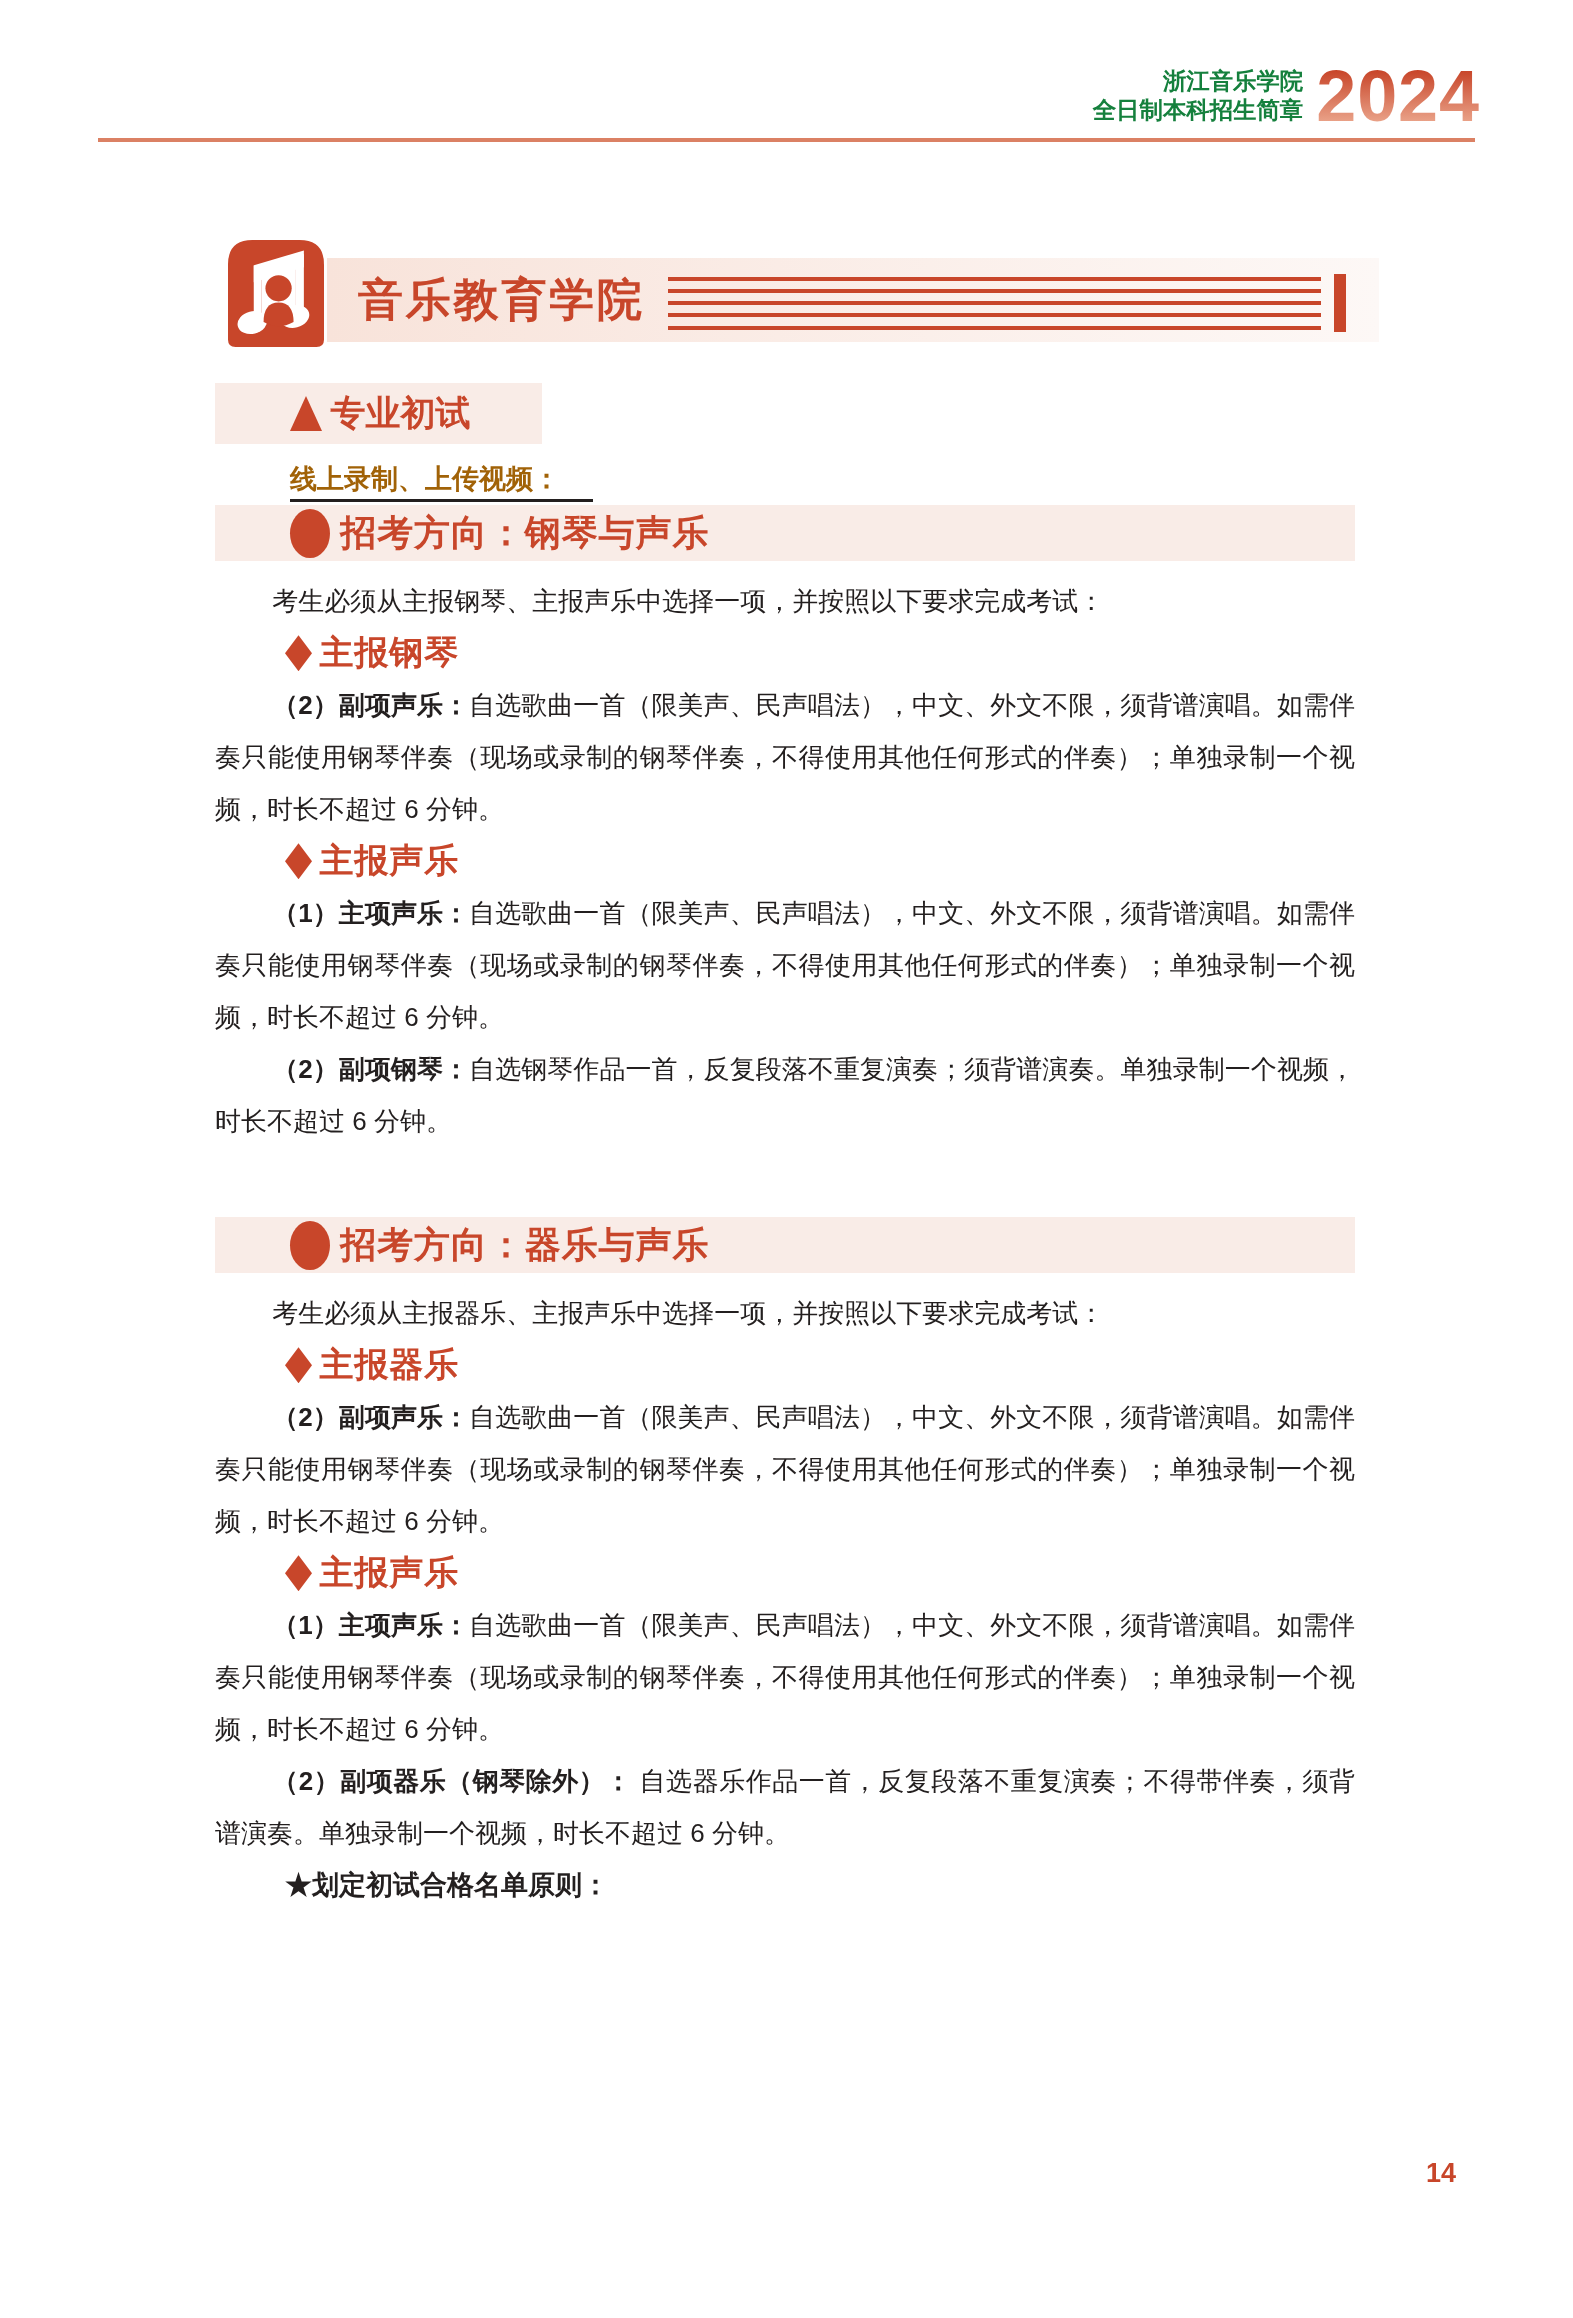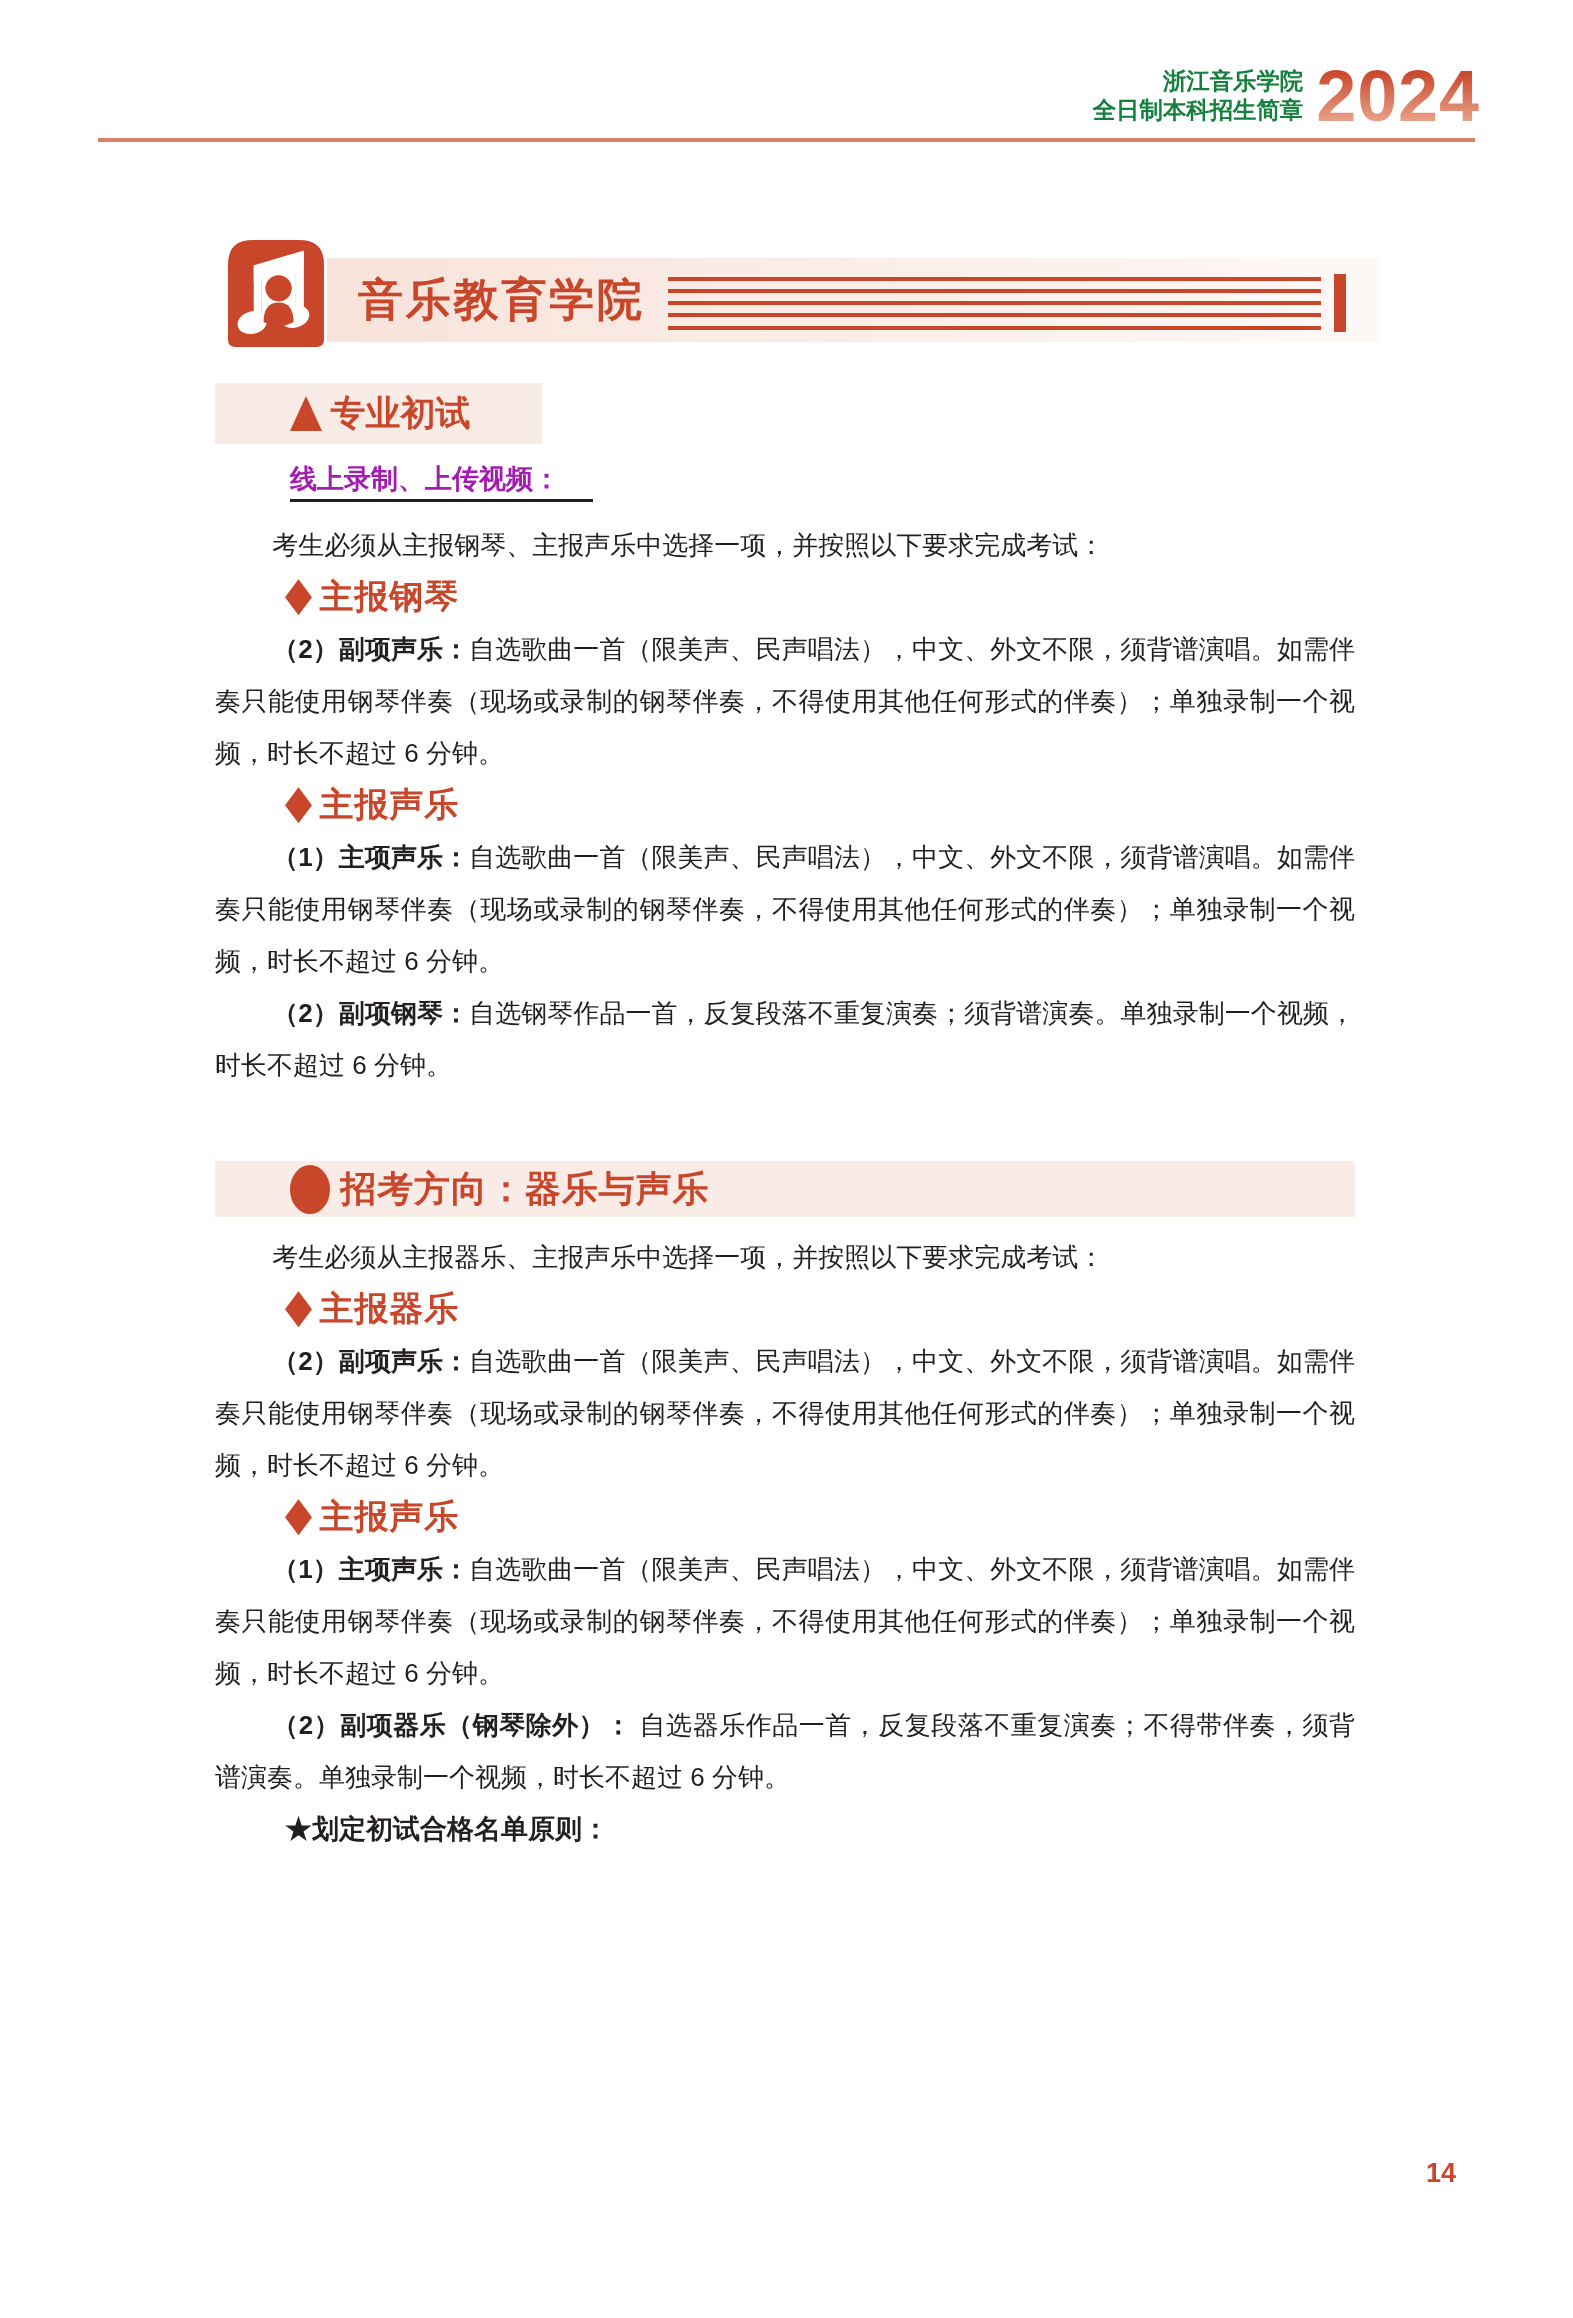--- a/index.html
+++ b/index.html
@@ -26,21 +26,21 @@
   .staff { position:absolute; top:277px; left:668px; width:678px; height:52px; }
   .staff .line { position:absolute; left:0; width:653px; height:3.7px; background:#c8462a; }
   .staff .bar { position:absolute; right:0; top:-2.8px; width:12px; height:58px; background:#c8462a; }
   
   .content { position:absolute; top:383px; left:215px; width:1140px; }
   .section-box { width:327px; height:61px; background:#f9ece7; display:flex; align-items:center; padding-left:75px; }
   .tri-icon { width:0; height:0; border-left:16px solid transparent; border-right:16px solid transparent;
     border-bottom:35px solid #c8462a; display:inline-block; margin-right:8.4px; }
   .section-box .t { font-size:35px; font-weight:700; color:#c8462a;text-align:right; }
   .note-line { margin-top:9.3px; margin-left:75px; font-size:27px; line-height:52px; }
-  .note-line .u { font-weight:700; color:#a21caf; border-bottom:3.3px solid #231f1f; padding:0 33px 4.7px 0; }
+  .note-line .u { font-weight:700; color:#a16207; border-bottom:3.3px solid #231f1f; padding:0 33px 4.7px 0; }
   .dir-banner { width:100%; height:56px; background:#f9ece7; display:flex; align-items:center; padding-left:75px; }
   .dir-banner .dot { width:40px; height:49px; border-radius:50%; background:#c8462a; margin-right:10.3px; flex:0 0 auto; }
   .dir-banner .t { font-size:36px; font-weight:700; color:#c8462a; letter-spacing:0.9px; }
   .dir-banner.second { margin-top:70px; }
   p.body { font-size:26px; line-height:52px; text-align:justify; text-indent:2.2em; }
   p.body.intro { margin-top:14px; }
   p.body .lbl { font-weight:700; }
   .subsec { height:52px; display:flex; align-items:center; margin-left:70px; }
   .diamond-icon { width:27px; height:36px; background:#c8462a;
     clip-path:polygon(50% 0,100% 50%,50% 100%,0 50%); display:inline-block; margin-right:7.5px; flex:0 0 auto; }
@@ -90,20 +90,24 @@
 
     <div class="section-box">
       <span class="tri-icon"></span>
       <span class="t">专业初试</span>
     </div>
 
     <div class="note-line">
       <span class="u">线上录制、上传视频：</span>
     </div>
 
+    <div class="dir-banner">
+      <span class="dot"></span>
+      <span class="t">招考方向：钢琴与声乐</span>
+    </div>
     <p class="body intro">考生必须从主报钢琴、主报声乐中选择一项，并按照以下要求完成考试：</p>
 
     <div class="subsec">
       <span class="diamond-icon"></span>
       <span class="t">主报钢琴</span>
     </div>
     <p class="body"><span class="lbl">（2）副项声乐：</span><span>自选歌曲一首（限美声、民声唱法），中文、外文不限，须背谱演唱。如需伴奏只能使用钢琴伴奏（现场或录制的钢琴伴奏，不得使用其他任何形式的伴奏）；单独录制一个视频，时长不超过 6 分钟。</span></p>
 
     <div class="subsec">
       <span class="diamond-icon"></span>

